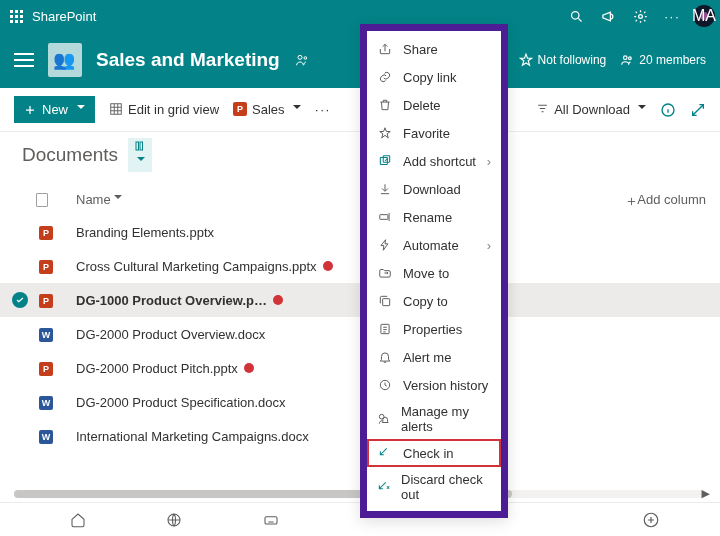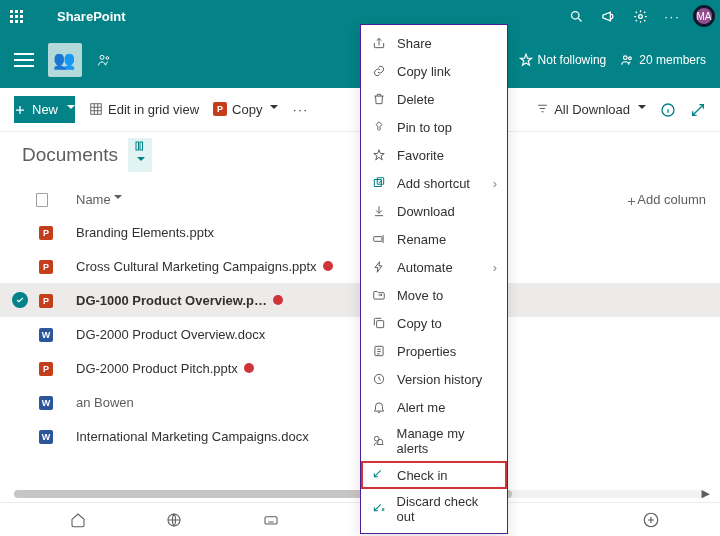--- a/index.html
+++ b/index.html
@@ -4,37 +4,37 @@
 <style>
   * { box-sizing: border-box; margin: 0; padding: 0; }
   html, body { width: 720px; height: 536px; font-family: "Segoe UI", Arial, sans-serif; overflow: hidden; background: #fff; color: #323130; }
   
   
   .suite-bar { background: #038387; height: 32px; display: flex; align-items: center; color: #fff; font-size: 13px; }
   .waffle { width: 32px; height: 32px; display: flex; align-items: center; justify-content: center; cursor: pointer; }
   .waffle-grid { display: grid; grid-template-columns: repeat(3, 3px); grid-template-rows: repeat(3, 3px); gap: 2px; }
   .waffle-grid span { background: #fff; }
   .brand { display: flex; align-items: center; gap: 5px; margin-left: 4px; font-weight: 600; }
-  .brand-sp { margin-left: 25px; font-weight: 700; }
+  .brand-sp { font-weight: 400; }
   .suite-spacer { flex: 1; }
   .suite-icon { width: 32px; height: 32px; display: flex; align-items: center; justify-content: center; cursor: pointer; }
-  .avatar { width: 22px; height: 22px; border-radius: 50%; background: #924f8f; color: #fff; font-size: 10px; display: flex; align-items: center; justify-content: center; margin: 0 5px; border: 3px solid #0f172a; }
+  .avatar { width: 22px; height: 22px; border-radius: 50%; background: #924f8f; color: #fff; font-size: 16px; display: flex; align-items: center; justify-content: center; margin: 0 5px; border: 7px solid #0f172a; }
   
   
   .site-header { background: #038387; height: 56px; display: flex; align-items: center; color: #fff; padding: 0 14px; gap: 14px; }
   .hamburger { width: 20px; height: 14px; display: flex; flex-direction: column; justify-content: space-between; cursor: pointer; }
   .hamburger span { height: 2px; background: #fff; }
   .site-logo { width: 34px; height: 34px; background: #b3d9da; border-radius: 2px; display: flex; align-items: center; justify-content: center; font-size: 18px; }
   .site-title { font-size: 19px; font-weight: 600; }
   .hdr-right { margin-left: auto; display: flex; align-items: center; gap: 14px; font-size: 12px; }
   .hdr-item { display: flex; align-items: center; gap: 5px; cursor: pointer; text-align: right; }
   
   
   .cmd-bar { height: 44px; display: flex; align-items: center; padding: 0 14px; gap: 14px; border-bottom: 1px solid #edebe9; font-size: 13px; }
-  .btn-new { background: #038387; color: #fff; padding: 6px 0; display: flex; align-items: center; gap: 6px; border: none; cursor: pointer; font-size: 13px; }
+  .btn-new { background: #038387; color: #fff; padding: 6px 10px; display: flex; align-items: center; gap: 6px; border: none; cursor: pointer; font-size: 13px; }
   .cmd-item { display: flex; gap: 5px; cursor: pointer; }
   .overflow-dots { letter-spacing: 1px; cursor: pointer; }
   .cmd-right { margin-left: auto; display: flex; align-items: center; gap: 14px; }
   .chev-down::after { content: ""; display: inline-block; border: 4px solid transparent; border-top-color: currentColor; margin-left: 3px; vertical-align: 1px; }
   
   
   .lib-head { padding: 6px 14px 6px 22px; display: flex; align-items: center; gap: 10px; }
   .lib-title { font-size: 19px; color: #605e5c; }
   .tiles-toggle { background: #e1f3f3; padding: 2px 6px; cursor: pointer; }
   
@@ -53,21 +53,21 @@
   .co-dot { width: 10px; height: 10px; border-radius: 50%; background: #d13438; display: inline-block; flex-shrink: 0; }
   .modby { flex: 1; color: #605e5c; }
   .row-actions { display: flex; gap: 8px; color: #605e5c; margin-right: 30px; }
   
   
   .ic-pp, .ic-wd { display: inline-block; width: 14px; height: 14px; color: #fff; font-size: 9px; line-height: 14px; text-align: center; font-weight: 700; border-radius: 2px; position: relative; }
   .ic-pp { background: #c43e1c; } .ic-wd { background: #2b579a; }
   .ic-file { display: inline-block; width: 12px; height: 14px; border: 1px solid #a19f9d; border-radius: 1px; position: relative; }
   
   
-  .ctx-menu { position: absolute; top: 24px; left: 360px; width: 148px; background: #fff; border: 1px solid #4c1d95; box-shadow: 0 4px 14px rgba(0,0,0,0.12); z-index: 50; font-size: 13px; padding: 4px 0; }
+  .ctx-menu { position: absolute; top: 24px; left: 360px; width: 148px; background: #fff; border: 7px solid #4c1d95; box-shadow: 0 4px 14px rgba(0,0,0,0.12); z-index: 50; font-size: 13px; padding: 4px 0; }
   .ctx-item { display: flex; align-items: center; gap: 10px; padding: 5px 10px; cursor: pointer; min-height: 28px; }
   .ctx-ic { width: 16px; height: 16px; display: flex; align-items: center; justify-content: center; color: #605e5c; }
   .ctx-item.hl { outline: 2px solid #d13438; outline-offset: -2px; }
   
   
   .scroll-strip { position: absolute; left: 14px; right: 14px; bottom: 38px; height: 8px; }
   .scroll-track { position: absolute; inset: 0; background: #f3f2f1; border-radius: 4px; }
   .scroll-thumb { position: absolute; left: 0; width: 72%; top: 0; bottom: 0; background: #c8c6c4; border-radius: 4px; }
   .scroll-end { position: absolute; right: -4px; bottom: -2px; color: #605e5c; font-size: 11px; }
   
@@ -119,20 +119,21 @@
   <div class="avatar">MA</div>
 </div>
 
 <div class="site-header">
   <div class="hamburger">
       <span></span>
       <span></span>
       <span></span>
     </div>
   <div class="site-logo">👥</div>
+  <div class="site-title">Sales and Marketing</div>
   <svg width="16" height="16" viewBox="0 0 24 24" fill="none" stroke="#fff" stroke-width="1.5">
       <circle cx="9" cy="8" r="3"></circle>
       <circle cx="17" cy="9" r="2"></circle>
       <path d="M4 20c0-3 2-5 5-5s5 2 5 5M15 19c0-2 1-4 3-4"></path>
     </svg>
   <div class="hdr-right">
     <div class="hdr-item">
       <svg width="14" height="14" viewBox="0 0 24 24" fill="none" stroke="#fff" stroke-width="2">
           <path d="M12 2l2.5 7h7l-5.7 4.3L18 21l-6-4-6 4 2.2-7.7L2.5 9h7z"></path>
         </svg>
@@ -159,21 +160,21 @@
   </button>
   <div class="cmd-item">
     <svg width="14" height="14" viewBox="0 0 24 24" fill="none" stroke="#605e5c" stroke-width="1.6">
         <rect x="3" y="3" width="18" height="18"></rect>
         <path d="M3 9h18M3 15h18M9 3v18M15 3v18"></path>
       </svg>
     <span>Edit in grid view</span>
   </div>
   <div class="cmd-item">
     <span class="ic-pp">P</span>
-    <span>Copy</span>
+    <span>Sales</span>
     <span class="chev-down"></span>
   </div>
   <div class="overflow-dots">···</div>
   <div class="cmd-right">
     <div class="cmd-item">
       <svg width="13" height="13" viewBox="0 0 24 24" fill="none" stroke="#605e5c" stroke-width="2">
           <path d="M4 6h16M7 12h10M10 18h4"></path>
         </svg>
       <span>All Download</span>
       <span class="chev-down"></span>
@@ -264,20 +265,23 @@
     <div class="row">
       <span class="ficon"><span class="ic-pp">P</span></span>
       <span class="fname">
         <span>DG-2000 Product Pitch.pptx</span>
         <span class="co-dot"></span>
       </span>
       <span class="modby">an Bowen</span>
     </div>
     <div class="row">
       <span class="ficon"><span class="ic-wd">W</span></span>
+      <span class="fname">
+        <span>DG-2000 Product Specification.docx</span>
+      </span>
       <span class="modby">an Bowen</span>
     </div>
     <div class="row">
       <span class="ficon"><span class="ic-wd">W</span></span>
       <span class="fname">
         <span>International Marketing Campaigns.docx</span>
       </span>
       <span class="modby">Wilber</span>
     </div>
   </div>
@@ -299,28 +303,20 @@
       </span>
       <span>Copy link</span>
     </div>
     <div class="ctx-item">
       <span class="ctx-ic">
         <svg width="14" height="14" viewBox="0 0 24 24" fill="none" stroke="#605e5c" stroke-width="1.7">
           <path d="M4 7h16M9 7V4h6v3M6 7l1 13h10l1-13"></path>
         </svg>
       </span>
       <span>Delete</span>
-    </div>
-    <div class="ctx-item">
-      <span class="ctx-ic">
-        <svg width="14" height="14" viewBox="0 0 24 24" fill="none" stroke="#605e5c" stroke-width="1.7">
-          <path d="M12 3l5 5-3 3v5l-2 2-2-2v-5L7 8z"></path>
-        </svg>
-      </span>
-      <span>Pin to top</span>
     </div>
     <div class="ctx-item">
       <span class="ctx-ic">
         <svg width="14" height="14" viewBox="0 0 24 24" fill="none" stroke="#605e5c" stroke-width="1.7">
           <path d="M12 3l2.4 6.5H21l-5.4 4 2 7L12 16l-5.6 4.5 2-7L3 9.5h6.6z"></path>
         </svg>
       </span>
       <span>Favorite</span>
     </div>
     <div class="ctx-item">
@@ -382,33 +378,33 @@
         <svg width="14" height="14" viewBox="0 0 24 24" fill="none" stroke="#605e5c" stroke-width="1.7">
           <rect x="5" y="4" width="14" height="16" rx="1"></rect>
           <path d="M9 9h6M9 13h6M9 17h4"></path>
         </svg>
       </span>
       <span>Properties</span>
     </div>
     <div class="ctx-item">
       <span class="ctx-ic">
         <svg width="14" height="14" viewBox="0 0 24 24" fill="none" stroke="#605e5c" stroke-width="1.7">
+          <path d="M18 16v-5a6 6 0 10-12 0v5l-2 3h16zM10 21h4"></path>
+        </svg>
+      </span>
+      <span>Alert me</span>
+    </div>
+    <div class="ctx-item">
+      <span class="ctx-ic">
+        <svg width="14" height="14" viewBox="0 0 24 24" fill="none" stroke="#605e5c" stroke-width="1.7">
           <circle cx="12" cy="12" r="8"></circle>
           <path d="M12 8v4l3 2"></path>
         </svg>
       </span>
       <span>Version history</span>
-    </div>
-    <div class="ctx-item">
-      <span class="ctx-ic">
-        <svg width="14" height="14" viewBox="0 0 24 24" fill="none" stroke="#605e5c" stroke-width="1.7">
-          <path d="M18 16v-5a6 6 0 10-12 0v5l-2 3h16zM10 21h4"></path>
-        </svg>
-      </span>
-      <span>Alert me</span>
     </div>
     <div class="ctx-item">
       <span class="ctx-ic">
         <svg width="14" height="14" viewBox="0 0 24 24" fill="none" stroke="#605e5c" stroke-width="1.7">
           <circle cx="8" cy="8" r="4"></circle>
           <path d="M4 20c0-3 2-5 5-5M18 16v-3a4 4 0 10-8 0v3l-1 2h10z"></path>
         </svg>
       </span>
       <span>Manage my alerts</span>
     </div>

